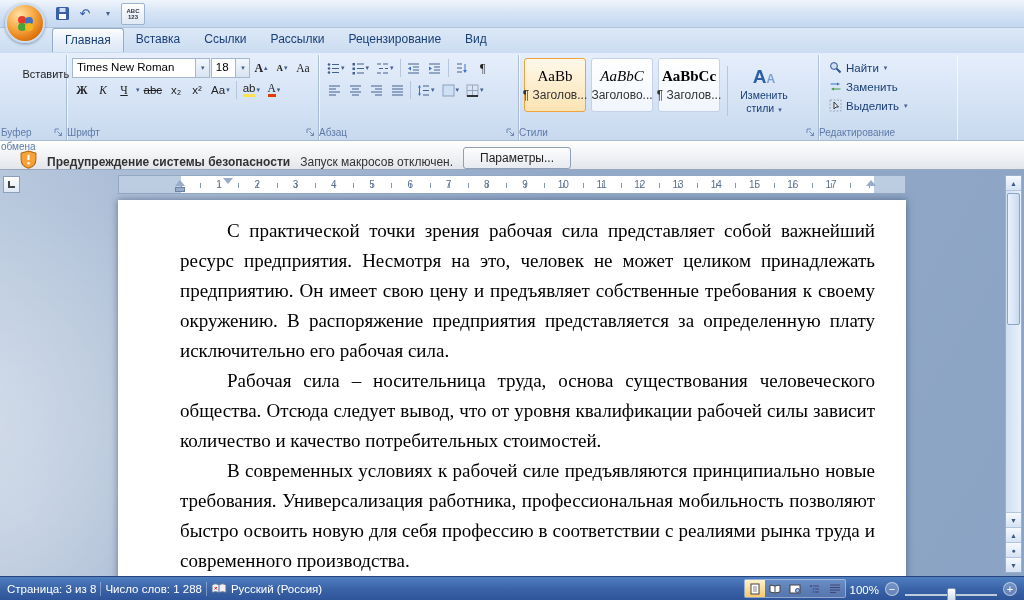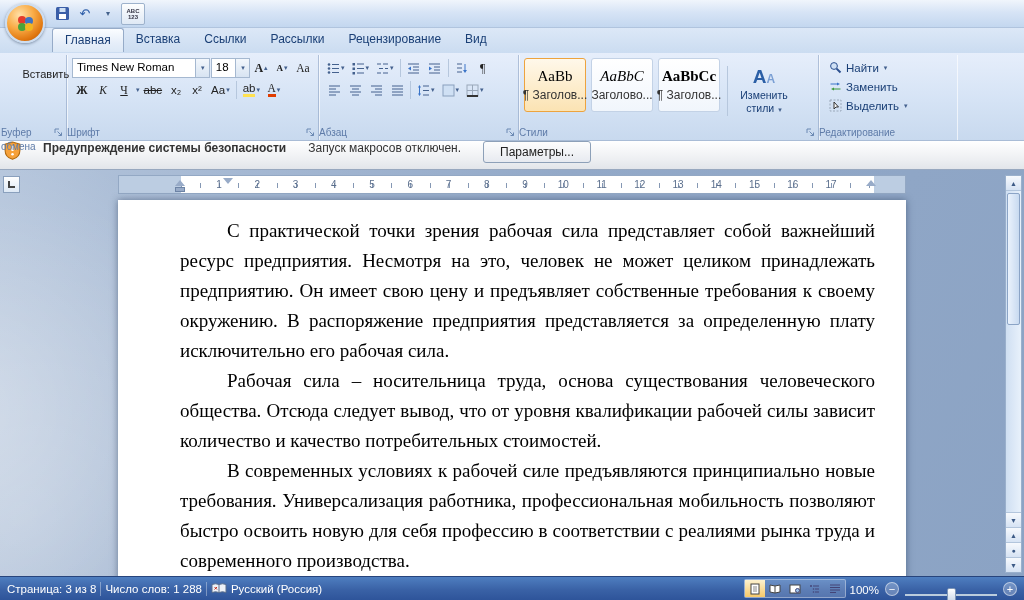--- a/index.html
+++ b/index.html
@@ -53,21 +53,21 @@
   .style-prev { font-family:"Liberation Serif", serif; font-size:15px; }
   .style-name { font-size:12px; color:#333; white-space:nowrap; }
   .chgstyles { width:66px; display:flex; flex-direction:column; align-items:center; justify-content:center; gap:1px; font-size:10.5px; color:#1a3f76; cursor:pointer; border:1px solid transparent; border-radius:3px; }
   .aa-icon { font-size:19px; font-weight:bold; color:#2b5fa6; line-height:18px; }
   .aa-icon small { font-size:12px; color:#7a9fd4; }
 
   
   .edit-item { display:flex; align-items:center; gap:4px; font-size:11.5px; color:#1a3f76; padding:1px 4px; border:1px solid transparent; border-radius:2px; cursor:pointer; }
 
   
-  .secbar { height:29px; background:linear-gradient(#ffffff,#eceef1 70%,#e2e5ea); border-bottom:1px solid #98a8bf; display:flex; align-items:flex-start; gap:22px; padding:0 4px; font-size:12px; color:#333; flex:0 0 auto; }
+  .secbar { height:29px; background:linear-gradient(#ffffff,#eceef1 70%,#e2e5ea); border-bottom:1px solid #98a8bf; display:flex; align-items:flex-end; gap:10px; padding:0 20px; font-size:12px; color:#333; flex:0 0 auto; }
   .secbar b { font-size:12px; }
   .param-btn { padding:3px 16px; font-size:12px; background:linear-gradient(#fdfdfd,#e7eaf0); border:1px solid #8da0b8; border-radius:3px; cursor:pointer; color:#222; }
 
   
   .docarea { flex:1; position:relative; overflow:hidden;
     background:
       radial-gradient(circle at -4% 60%, rgba(255,255,255,.38), transparent 26%),
       radial-gradient(circle at 2% 85%, rgba(255,255,255,.22), transparent 30%),
       linear-gradient(120deg,#b3c4db,#93a9c8 45%,#8ba3c4); }
   .tabsel { position:absolute; left:3px; top:6px; width:17px; height:17px; background:linear-gradient(#fff,#dde8f5); border:1px solid #8aa0bd; display:flex; align-items:center; justify-content:center; cursor:pointer; }

